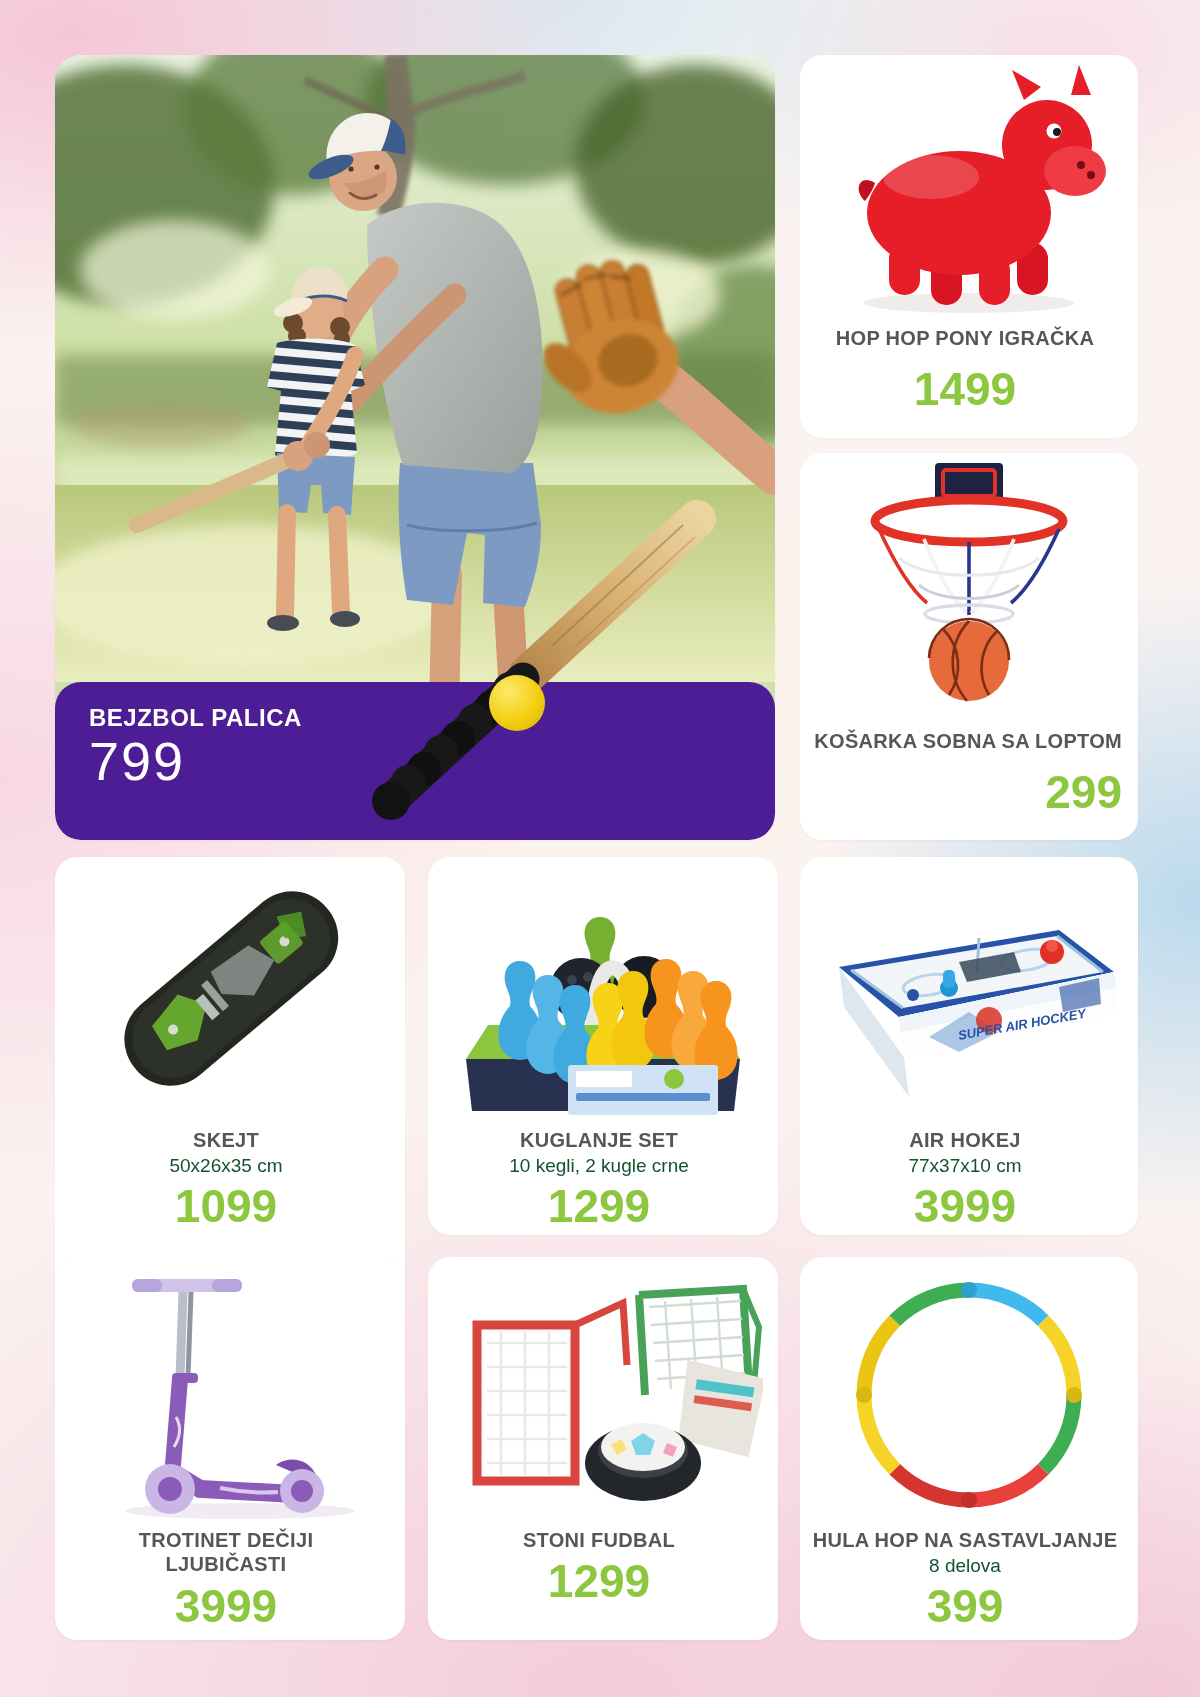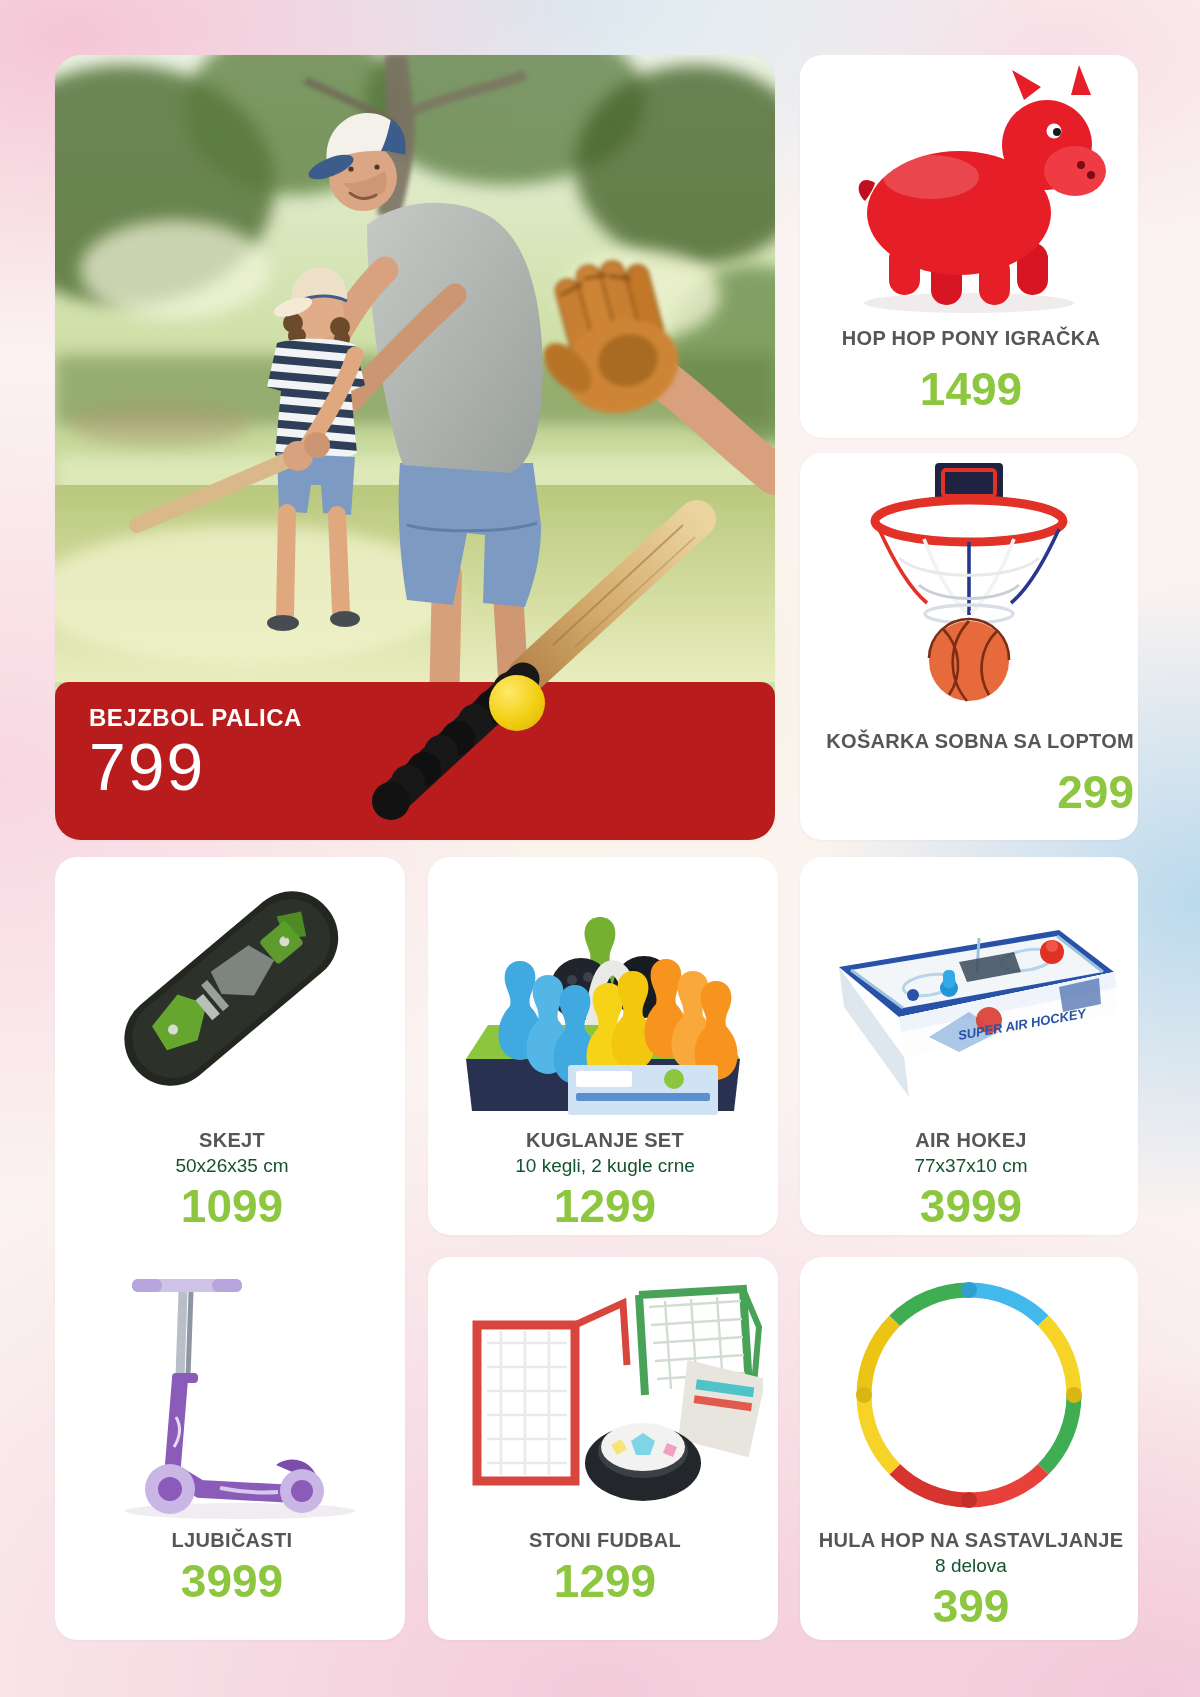--- a/index.html
+++ b/index.html
@@ -16,33 +16,33 @@
       radial-gradient(1300px 860px at 50% 100%, rgba(242,196,214,.85), transparent 72%),
       radial-gradient(720px 520px at 96% 100%, rgba(240,189,210,.75), transparent 65%),
       #fbf3f1;
   }
   .card{position:absolute;background:#ffffff;border-radius:22px;box-shadow:0 1px 3px rgba(120,60,90,.05);}
   
   .hero{left:55px;top:55px;width:720px;height:785px;border-radius:26px;overflow:hidden;background:#cfe0b0;}
   .photo-svg{position:absolute;left:0;top:0;z-index:1;display:block;}
   .hero-box{position:absolute;left:0;top:627px;width:720px;height:158px;border-radius:26px;z-index:2;box-sizing:border-box;padding:21px 0 0 34px;}
   .hero-name{color:#fff;font-size:24px;font-weight:bold;line-height:1.24;letter-spacing:.5px;}
-  .hero-price{color:#fff;font-size:66px;font-weight:300;letter-spacing:2px;margin-top:1px;line-height:1;}
+  .hero-price{color:#fff;font-size:54px;font-weight:300;letter-spacing:2px;margin-top:1px;line-height:1;}
   .bat-overlay{position:absolute;left:0;top:0;z-index:3;pointer-events:none;display:block;}
   
   .c-pony{left:800px;top:55px;width:338px;height:383px;}
   .c-basket{left:800px;top:453px;width:338px;height:387px;}
   .c-skate{left:55px;top:857px;width:350px;height:464px;}
   .c-bowling{left:428px;top:857px;width:350px;height:378px;}
   .c-hockey{left:800px;top:857px;width:338px;height:378px;}
   .c-scooter{left:55px;top:1257px;width:350px;height:383px;}
   .c-football{left:428px;top:1257px;width:350px;height:383px;}
   .c-hula{left:800px;top:1257px;width:338px;height:383px;}
   .pimg{position:absolute;top:10px;left:50%;transform:translateX(-50%);}
-  .ptext{position:absolute;left:8px;right:4px;top:271px;text-align:center;}
+  .ptext{position:absolute;left:8px;right:16px;top:271px;text-align:center;}
   .ptext.hi{top:276px;text-align:right;}
   .pname{font-size:20px;font-weight:bold;color:#55565a;letter-spacing:.3px;line-height:1.22;}
   .psub{font-size:19px;color:#14532d;margin-top:3px;}
   .pprice{font-size:46px;font-weight:bold;color:#8dc63f;line-height:1.05;margin-top:5px;}
   .pprice.gap{margin-top:15px;}
 </style>
 </head>
 <body>
 
 <div class="page">
@@ -142,21 +142,21 @@
       <path d="M232,458 L230,560" stroke="#dfa87f" stroke-width="18" stroke-linecap="round"></path>
       <path d="M282,460 L286,556" stroke="#dfa87f" stroke-width="18" stroke-linecap="round"></path>
       <ellipse cx="228" cy="568" rx="16" ry="8" fill="#474c52"></ellipse>
         <ellipse cx="290" cy="564" rx="15" ry="8" fill="#474c52"></ellipse>
 
       <path d="M82,470 L245,400" stroke="#d9b98a" stroke-width="16" stroke-linecap="round"></path>
       <circle cx="243" cy="401" r="15" fill="#d9a27e"></circle>
         <circle cx="262" cy="390" r="13" fill="#cc9672"></circle>
     </svg>
 
-    <div class="hero-box" style="background:#b91c1c;border-radius:14px;">
+    <div class="hero-box" style="background:#4c1d95;">
       <div class="hero-name">
         <div>BEJZBOL PALICA</div>
       </div>
       <div class="hero-price">799</div>
     </div>
 
     <svg class="bat-overlay" width="720" height="785" viewBox="0 0 720 785">
       <defs>
         <linearGradient id="woodg" x1="645" y1="462" x2="470" y2="622" gradientUnits="userSpaceOnUse">
           <stop offset="0" stop-color="#ecd49f"></stop>
@@ -329,20 +329,21 @@
       <path d="M96,150 q8,14 -2,30" stroke="#e6d9f2" stroke-width="3" fill="none"></path>
       <path d="M92,205 L120,222 L215,227" stroke="#8a5bb8" stroke-width="18" fill="none" stroke-linecap="round"></path>
       <path d="M140,221 q30,6 58,4" stroke="#d9c8ee" stroke-width="4" fill="none"></path>
       <path d="M196,198 a26 26 0 0 1 42,18" fill="#7b4daa"></path>
       <circle cx="90" cy="222" r="25" fill="#c9b6e4"></circle>
         <circle cx="90" cy="222" r="12" fill="#8a5bb8"></circle>
       <circle cx="222" cy="224" r="22" fill="#c9b6e4"></circle>
         <circle cx="222" cy="224" r="11" fill="#8a5bb8"></circle>
     </svg>
     <div class="ptext">
+      <div class="pname" style="color: rgb(85, 86, 90);">TROTINET DEČIJI</div>
       <div class="pname" style="color: rgb(85, 86, 90);">LJUBIČASTI</div>
       <div class="pprice" style="color: rgb(141, 198, 63);">3999</div>
     </div>
   </div>
 
   <div class="card c-football">
     <svg class="pimg" width="320" height="252" viewBox="0 0 320 252">
       <g opacity=".95">
         <path d="M196,28 L300,22 L306,120 M196,28 L202,128" stroke="#3f9e4f" stroke-width="8" fill="none"></path>
         <path d="M206,40 L298,34 M208,58 L299,52 M210,76 L300,70 M212,94 L301,88 M214,112 L302,106 M222,34 L228,122 M248,32 L254,120 M274,30 L280,118" stroke="#cfdccf" stroke-width="2.4" fill="none"></path>

